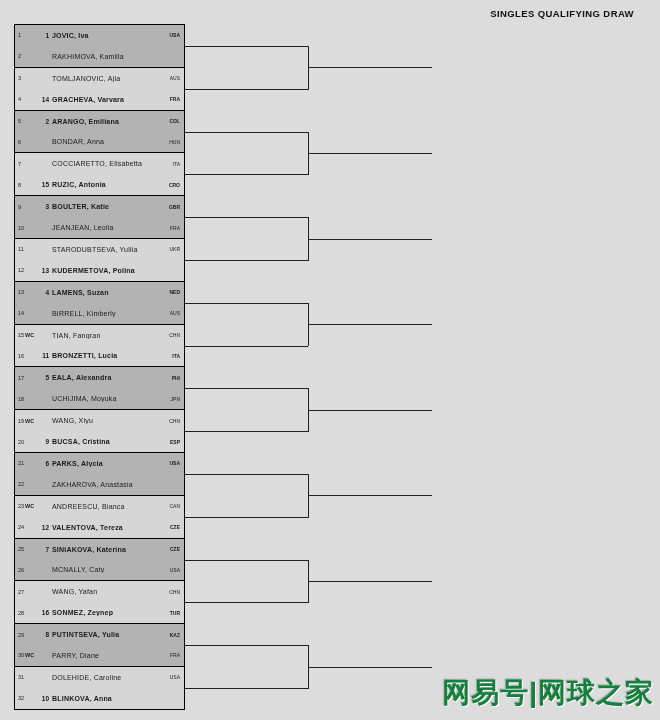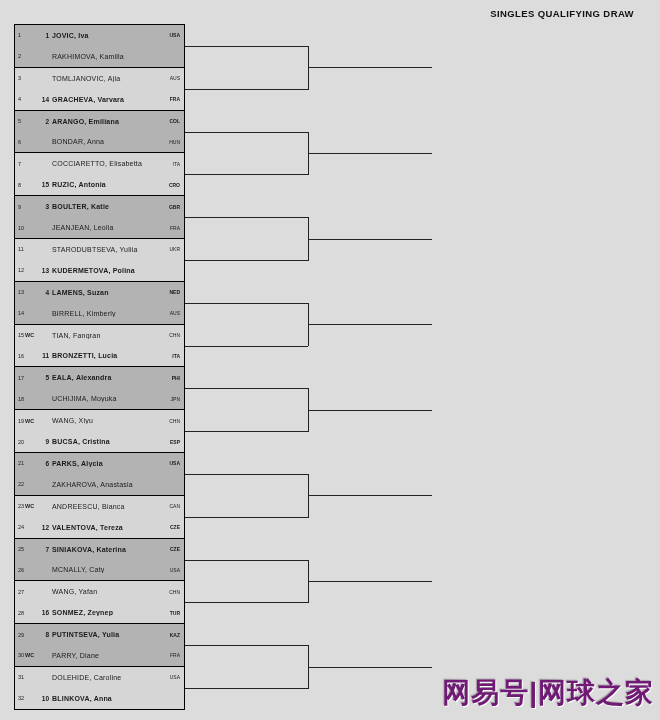--- a/index.html
+++ b/index.html
@@ -85,21 +85,21 @@
   
   .hline { position:absolute; height:1px; background:#222; }
   .vline { position:absolute; width:1px;  background:#222; }
   
   .watermark {
     position:absolute;
     right:6px; bottom:8px;
     font-size:28px;
     font-weight:bold;
     letter-spacing:1px;
-    color:#701a75;
+    color:#15803d;
     text-shadow:1px 1px 0 #ffffff, -1px -1px 1px #a8a8a8;
   }
 </style>
 </head>
 <body>
 
 <div id="page">
   <div class="title">SINGLES QUALIFYING DRAW</div>
   <div class="draw-table">
       <div class="block dark">

